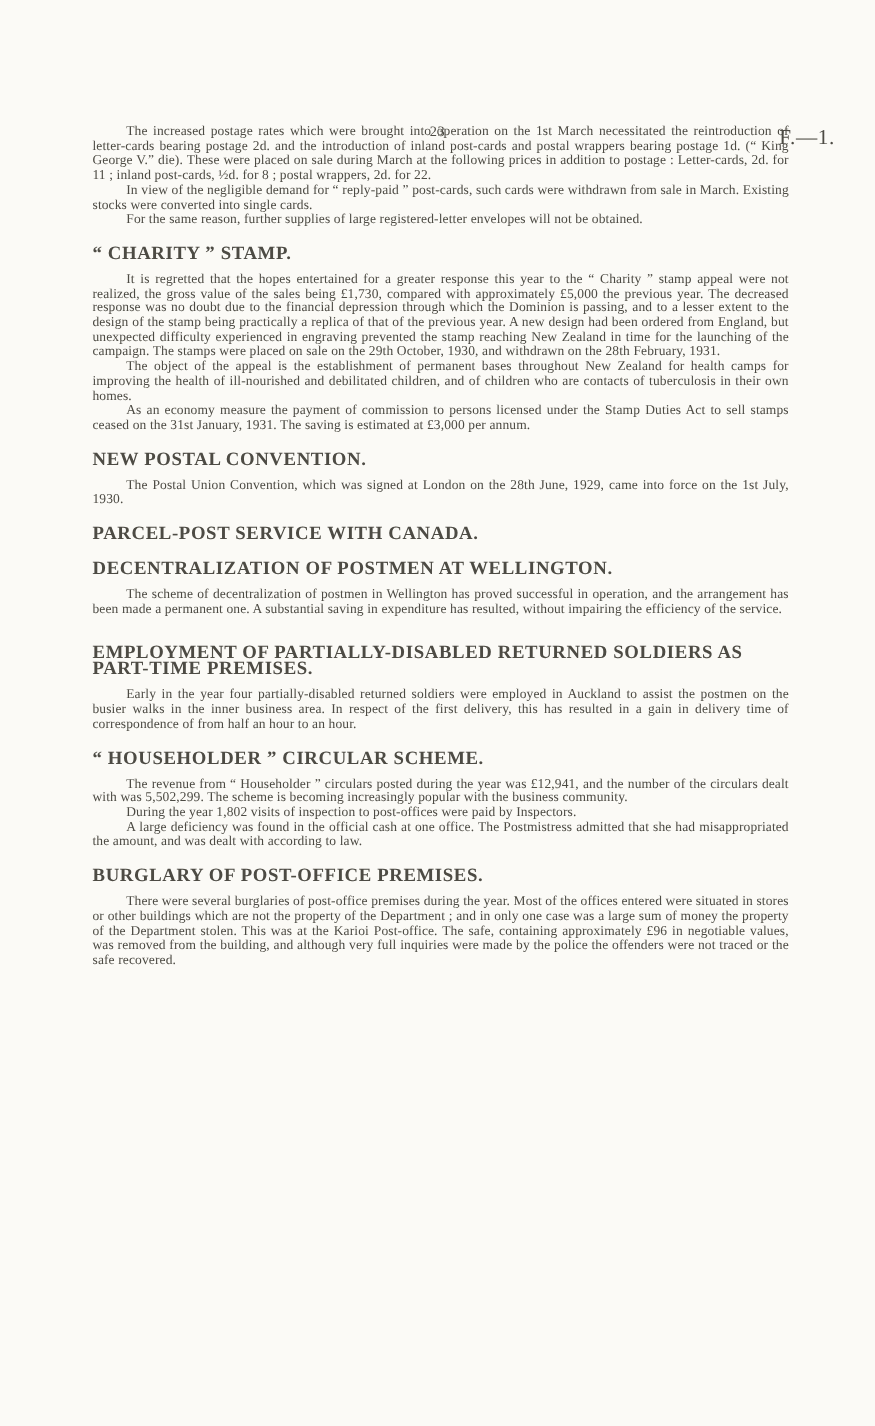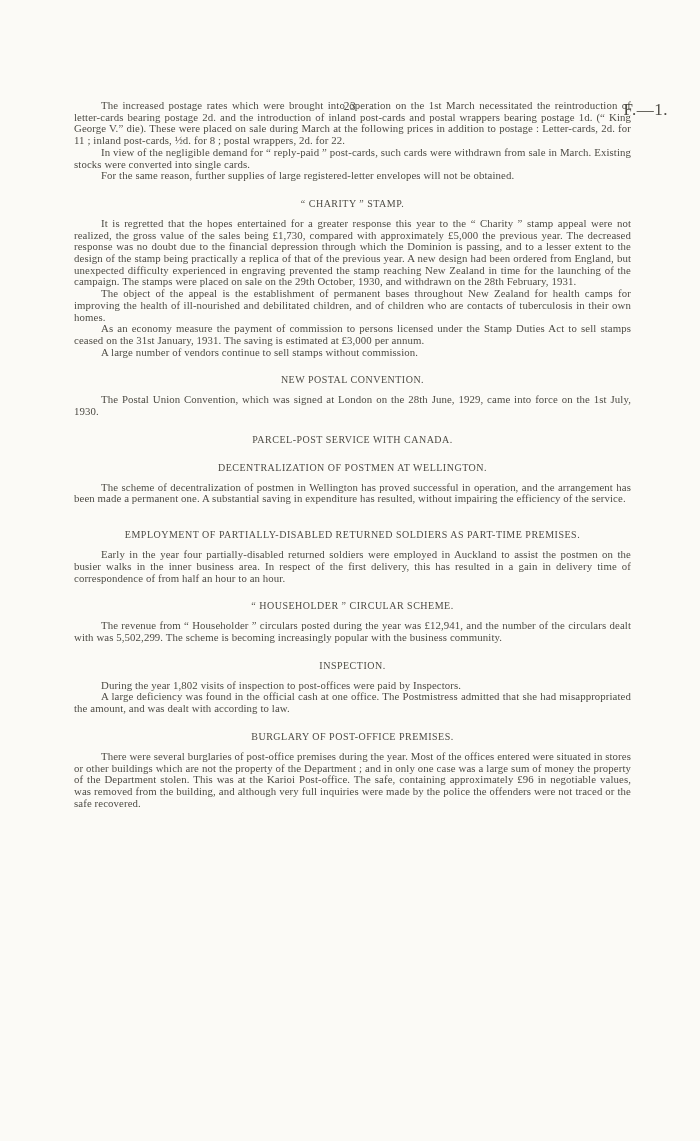--- a/index.html
+++ b/index.html
@@ -37,23 +37,23 @@
   .para {
     margin: 0;
     font-size: 10.8px;
     line-height: 11.7px;
     text-align: justify;
     text-indent: 27px;
     letter-spacing: 0.1px;
   }
   .hd {
     margin: 15px 0 8px 0;
-    font-size: 10px;
-    font-weight: 400;
-    text-align: center;
+    font-size: 15px;
+    font-weight: 700;
+    text-align: left;
     letter-spacing: 0.5px;
     line-height: 13px;
   }
   section.major .hd { margin-top: 23px; }
 </style>
 </head>
 <body>
 
 <main class="page">
 
@@ -69,21 +69,20 @@
     </section>
 
     <section>
       <h2 class="hd">“ CHARITY ” STAMP.</h2>
       <p class="para">It is regretted that the hopes entertained for a greater response this year to the “ Charity ” stamp appeal were not realized, the gross value of the sales being £1,730, compared with approximately £5,000 the previous year.  The decreased response was no doubt due to the financial depression through which the Dominion is passing, and to a lesser extent to the design of the stamp being practically a replica of that of the previous year.  A new design had been ordered from England, but unexpected difficulty experienced in engraving prevented the stamp reaching New Zealand in time for the launching of the campaign.  The stamps were placed on sale on the 29th October, 1930, and withdrawn on the 28th February, 1931.</p>
       <p class="para">The object of the appeal is the establishment of permanent bases throughout New Zealand for health camps for improving the health of ill-nourished and debilitated children, and of children who are contacts of tuberculosis in their own homes.</p>
     </section>
 
     <section class="major">
       <p class="para">As an economy measure the payment of commission to persons licensed under the Stamp Duties Act to sell stamps ceased on the 31st January, 1931.  The saving is estimated at £3,000 per annum.</p>
-      <p class="para">A large number of vendors continue to sell stamps without commission.</p>
     </section>
 
     <section>
       <h2 class="hd">NEW POSTAL CONVENTION.</h2>
       <p class="para">The Postal Union Convention, which was signed at London on the 28th June, 1929, came into force on the 1st July, 1930.</p>
     </section>
 
     <section>
       <h2 class="hd">PARCEL-POST SERVICE WITH CANADA.</h2>
     </section>
@@ -97,21 +96,20 @@
       <h2 class="hd">EMPLOYMENT OF PARTIALLY-DISABLED RETURNED SOLDIERS AS PART-TIME PREMISES.</h2>
       <p class="para">Early in the year four partially-disabled returned soldiers were employed in Auckland to assist the postmen on the busier walks in the inner business area.  In respect of the first delivery, this has resulted in a gain in delivery time of correspondence of from half an hour to an hour.</p>
     </section>
 
     <section>
       <h2 class="hd">“ HOUSEHOLDER ” CIRCULAR SCHEME.</h2>
       <p class="para">The revenue from “ Householder ” circulars posted during the year was £12,941, and the number of the circulars dealt with was 5,502,299.  The scheme is becoming increasingly popular with the business community.</p>
     </section>
 
     <section>
-      <h2 class="hd">INSPECTION.</h2>
       <p class="para">During the year 1,802 visits of inspection to post-offices were paid by Inspectors.</p>
       <p class="para">A large deficiency was found in the official cash at one office.  The Postmistress admitted that she had misappropriated the amount, and was dealt with according to law.</p>
     </section>
 
     <section>
       <h2 class="hd">BURGLARY OF POST-OFFICE PREMISES.</h2>
       <p class="para">There were several burglaries of post-office premises during the year.  Most of the offices entered were situated in stores or other buildings which are not the property of the Department ;  and in only one case was a large sum of money the property of the Department stolen.  This was at the Karioi Post-office.  The safe, containing approximately £96 in negotiable values, was removed from the building, and although very full inquiries were made by the police the offenders were not traced or the safe recovered.</p>
     </section>
 
   </article>

